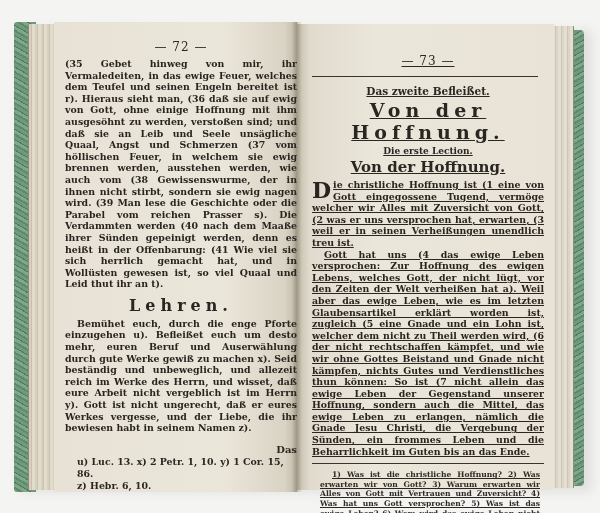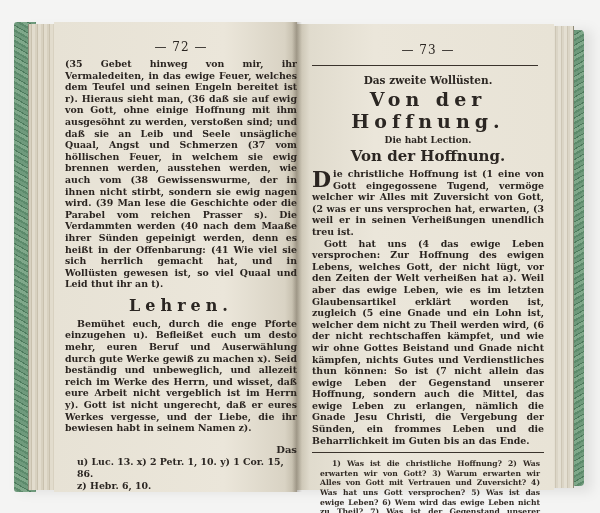--- a/index.html
+++ b/index.html
@@ -42,21 +42,21 @@
   .page-left { left: 54px; width: 243px;
     background: linear-gradient(90deg, #e7e2d5 0%, #ebe6da 70%, #d9d3c4 95%, #bdb6a4 100%); }
   .page-right { left: 297px; width: 257px; top: 24px; height: 466px;
     background: linear-gradient(90deg, #c4bdab 0%, #e0dbcd 5%, #ebe6da 30%, #e8e3d6 100%); }
   .gutter {
     position: absolute; left: 292px; top: 22px; width: 10px; height: 470px;
     background: linear-gradient(90deg, rgba(0,0,0,0) 0%, rgba(60,50,40,0.25) 50%, rgba(0,0,0,0) 100%);
   }
   .inner { position: absolute; left: 0; right: 0; top: 0; bottom: 0; }
   .page-left .inner { padding: 0 0 0 11px; }
-  .page-right .inner { padding: 1px 10px 0 15px; }
+  .page-right .inner { padding: 12px 10px 0 15px; text-decoration: underline; }
   .pagenum {
     text-align: center; font-size: 12px; letter-spacing: 1px;
     margin-top: 18px; height: 16px;
   }
   .body-text {
     font-family: "DejaVu Serif", serif;
     font-size: 9.4px; line-height: 11.6px; text-align: justify;
     font-weight: bold; color: #2a2420;
   }
   .page-left .body-text { margin-top: 2px; }
@@ -111,23 +111,23 @@
       <div>z) Hebr. 6, 10.</div>
     </div>
 
   </div>
 </div>
 
 <div class="page page-right">
   <div class="inner">
     <div class="pagenum">— 73 —</div>
     <div class="rule-top"></div>
-    <div class="hs">Das zweite Wollüsten.</div>
+    <div class="hs">Das zweite Befleißet.</div>
     <div class="title-big">Von der Hoffnung.</div>
-    <div class="lection">Die habt Lection.</div>
+    <div class="lection">Die erste Lection.</div>
     <div class="title-mid">Von der Hoffnung.</div>
     <p class="body-text">
       <span class="dropcap">D</span><span>ie christliche Hoffnung ist (1 eine von Gott eingegossene Tugend, vermöge welcher wir Alles mit Zuversicht von Gott, (2 was er uns versprochen hat, erwarten, (3 weil er in seinen Verheißungen unendlich treu ist.</span>
     </p>
     <p class="body-text indent">Gott hat uns (4 das ewige Leben versprochen: Zur Hoffnung des ewigen Lebens, welches Gott, der nicht lügt, vor den Zeiten der Welt verheißen hat a). Weil aber das ewige Leben, wie es im letzten Glaubensartikel erklärt worden ist, zugleich (5 eine Gnade und ein Lohn ist, welcher dem nicht zu Theil werden wird, (6 der nicht rechtschaffen kämpfet, und wie wir ohne Gottes Beistand und Gnade nicht kämpfen, nichts Gutes und Verdienstliches thun können: So ist (7 nicht allein das ewige Leben der Gegenstand unserer Hoffnung, sondern auch die Mittel, das ewige Leben zu erlangen, nämlich die Gnade Jesu Christi, die Vergebung der Sünden, ein frommes Leben und die Beharrlichkeit im Guten bis an das Ende.</p>
     <div class="rule"></div>
     <p class="questions indent">1) Was ist die christliche Hoffnung? 2) Was erwarten wir von Gott? 3) Warum erwarten wir Alles von Gott mit Vertrauen und Zuversicht? 4) Was hat uns Gott versprochen? 5) Was ist das ewige Leben? 6) Wem wird das ewige Leben nicht zu Theil? 7) Was ist der Gegenstand unserer Hoffnung?</p>
   </div>
 </div>
 

